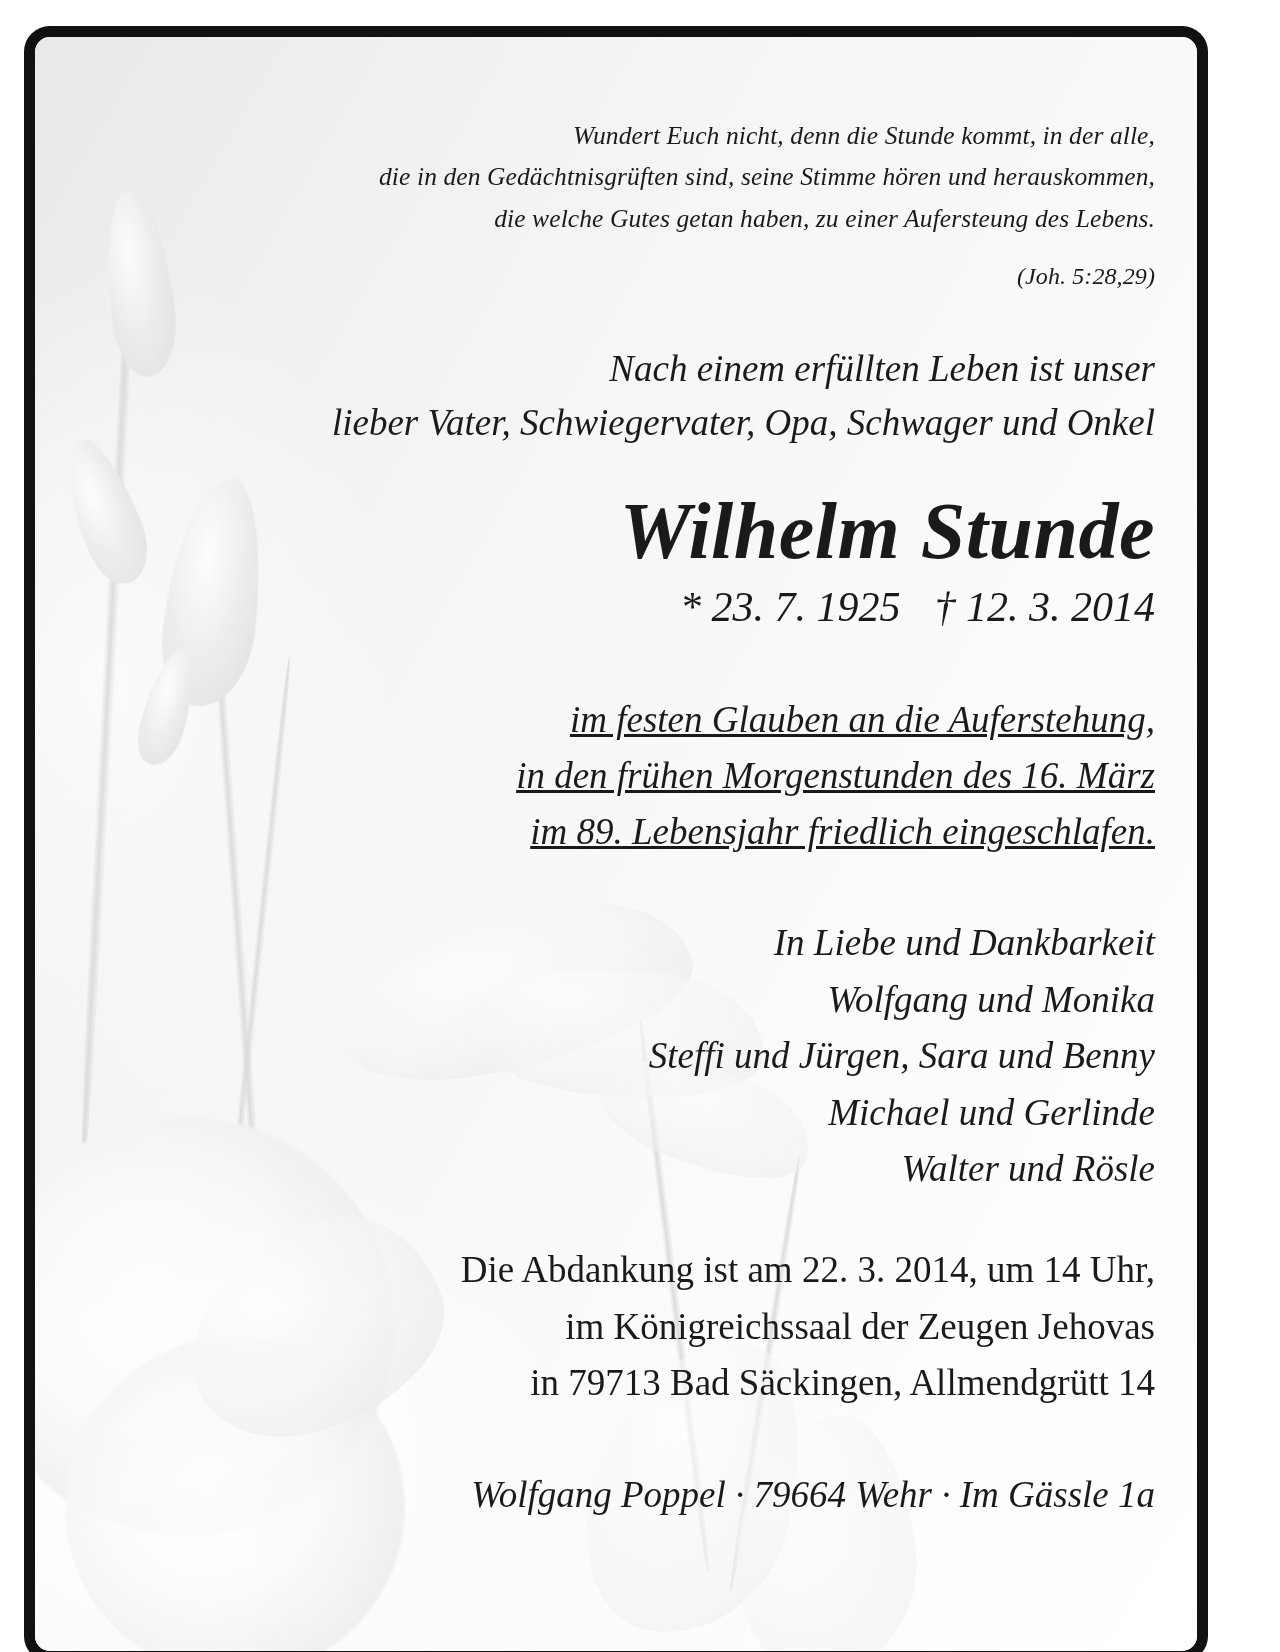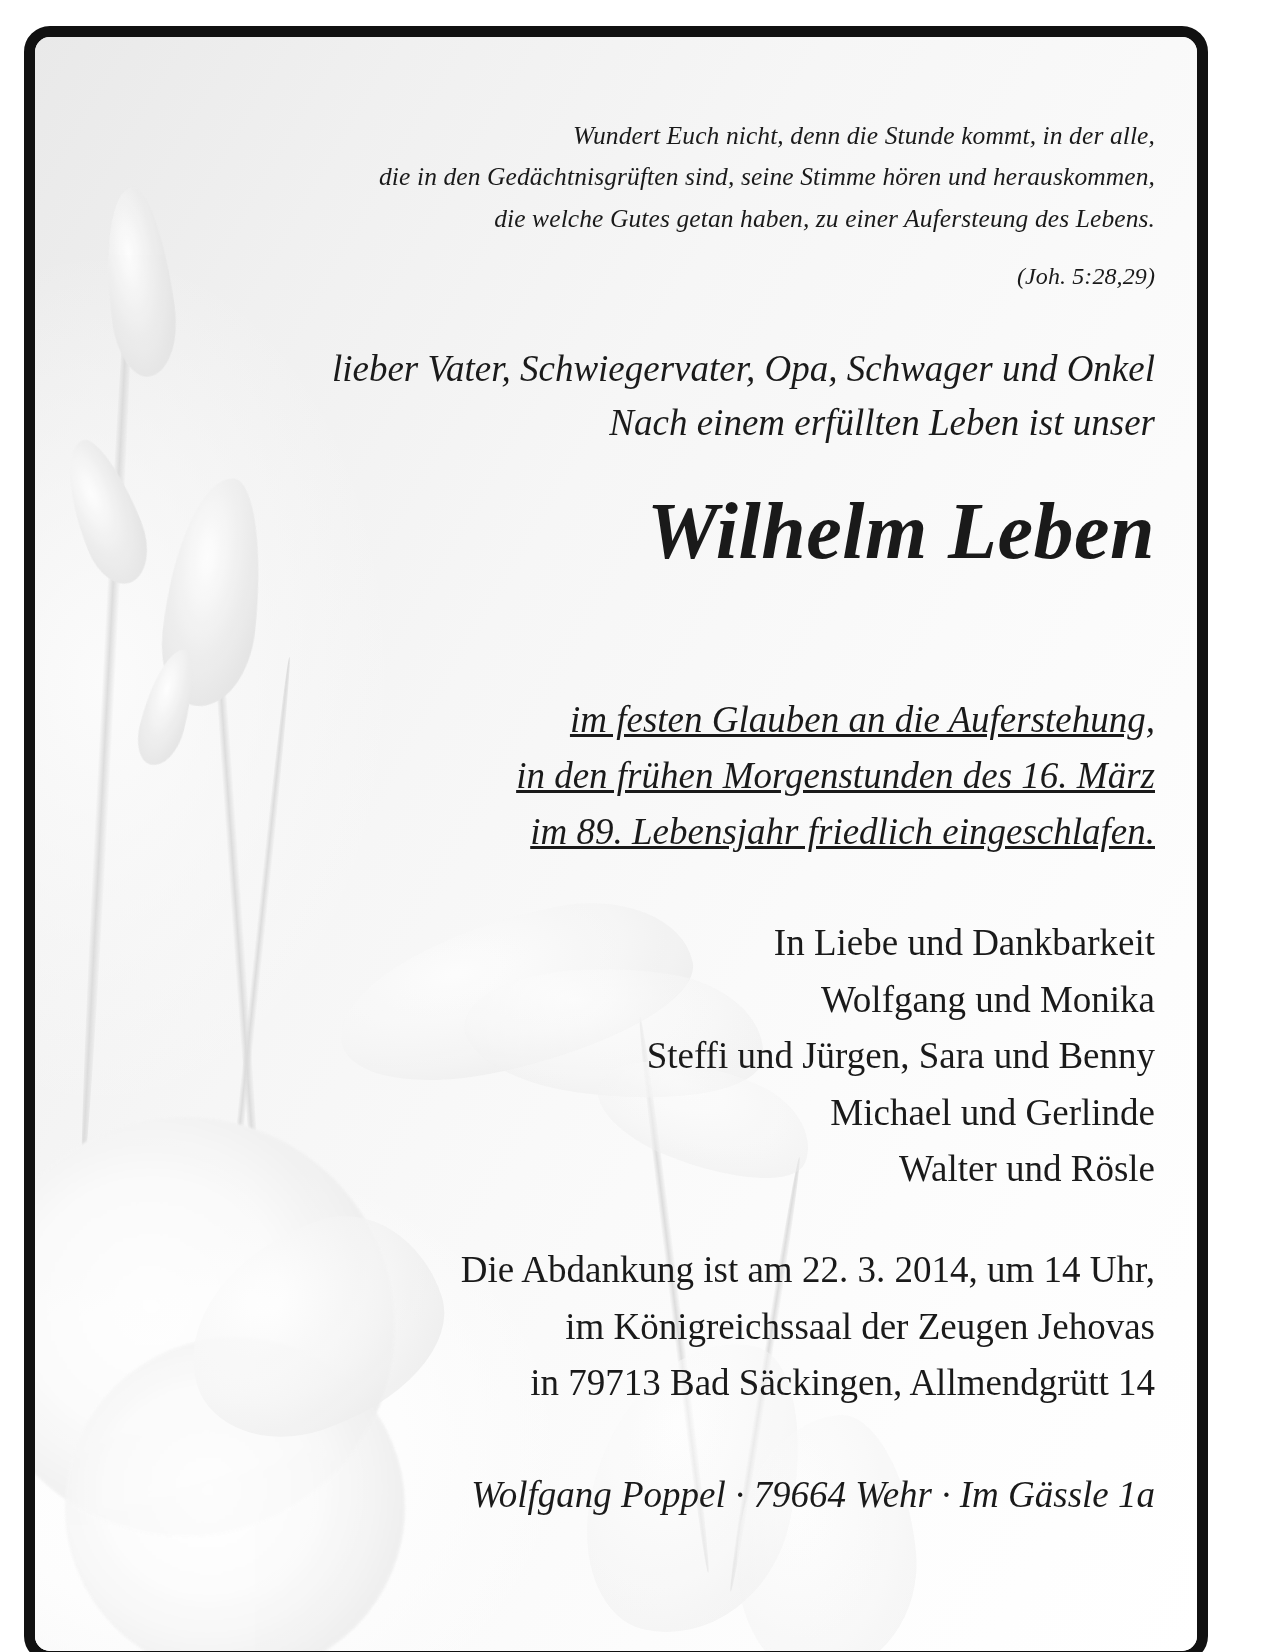--- a/index.html
+++ b/index.html
@@ -131,20 +131,21 @@
     font-style: italic;
     font-size: 37px;
     line-height: 1.52;
     text-decoration: underline;
   }
 
   .family {
     left: 180px;
     top: 878px;
     width: 940px;
+    font-style: italic;
     font-size: 37px;
     line-height: 1.53;
   }
 
   .service {
     left: 140px;
     top: 1205px;
     width: 980px;
     font-size: 37px;
     line-height: 1.53;
@@ -193,26 +194,29 @@
   <div class="content">
 
     <div class="block scripture">
       <div>Wundert Euch nicht, denn die Stunde kommt, in der alle,</div>
       <div>die in den Gedächtnisgrüften sind, seine Stimme hören und herauskommen,</div>
       <div>die welche Gutes getan haben, zu einer Aufersteung des Lebens.</div>
       <div class="scripture-ref">(Joh. 5:28,29)</div>
     </div>
 
     <div class="block intro">
+      <div>Nach einem erfüllten Leben ist unser</div>
       <div>lieber Vater, Schwiegervater, Opa, Schwager und Onkel</div>
-      <div>Nach einem erfüllten Leben ist unser</div>
-    </div>
-
-    <div class="block name">Wilhelm Leben</div>
-
+    </div>
+
+    <div class="block name">Wilhelm Stunde</div>
+
+    <div class="block dates">
+      <span>* 23. 7. 1925</span><span class="gap"></span><span>† 12. 3. 2014</span>
+    </div>
 
     <div class="block passing">
       <div>im festen Glauben an die Auferstehung,</div>
       <div>in den frühen Morgenstunden des 16. März</div>
       <div>im 89. Lebensjahr friedlich eingeschlafen.</div>
     </div>
 
     <div class="block family">
       <div>In Liebe und Dankbarkeit</div>
       <div>Wolfgang und Monika</div>

